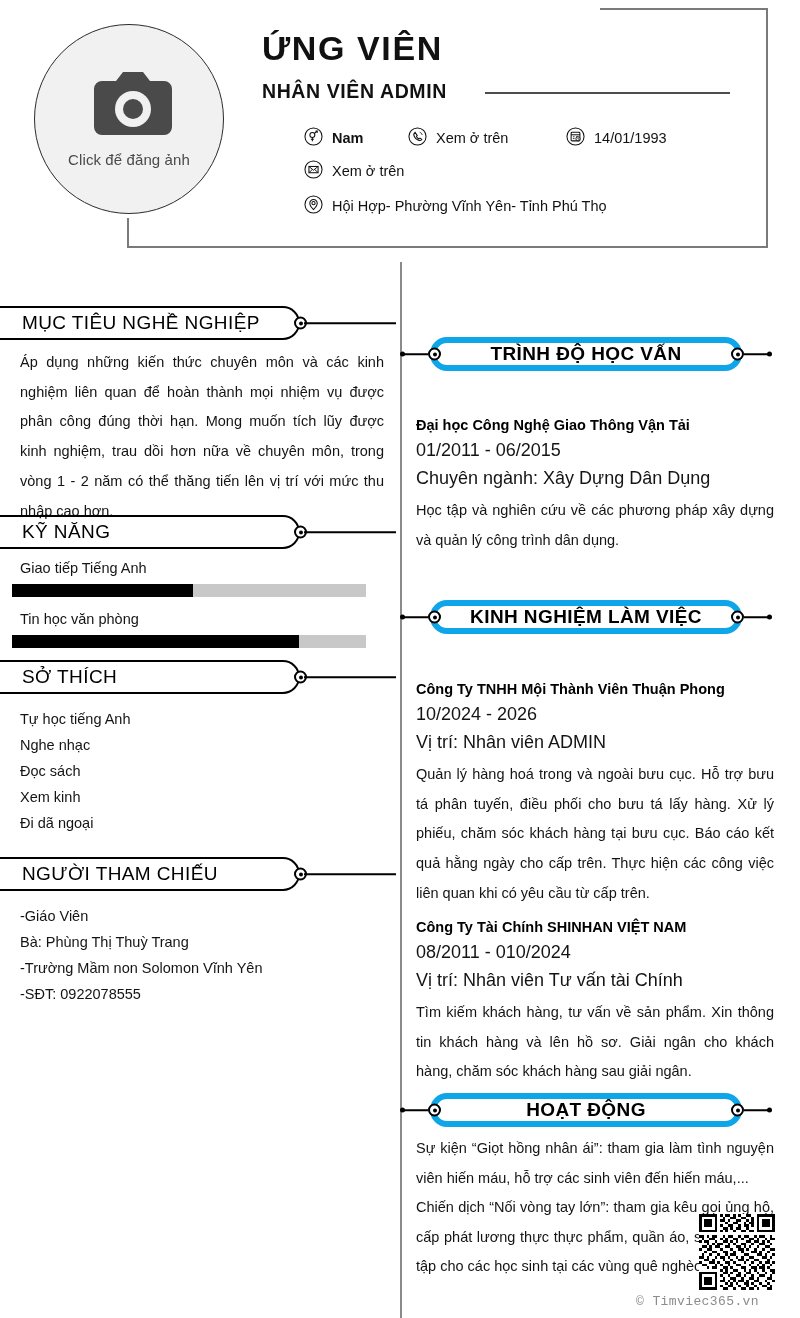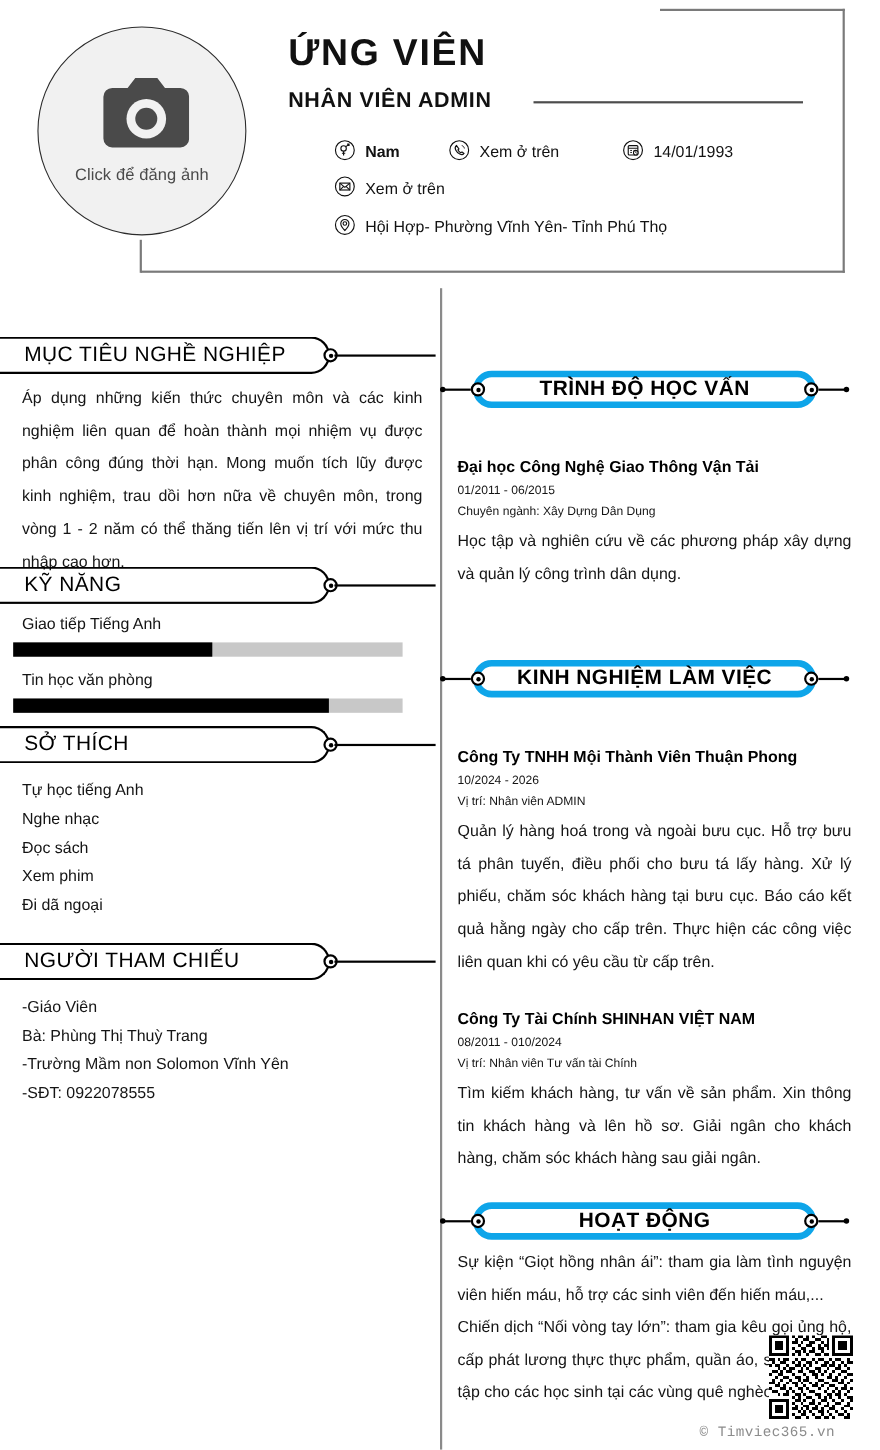--- a/index.html
+++ b/index.html
@@ -249,21 +249,21 @@
 
   
   .entry { position: absolute; left: 416px; width: 358px; }
   .entry .e-title {
     font-size: 14.5px;
     font-weight: 700;
     color: #000;
     margin-bottom: 7px;
   }
   .entry .e-line {
-    font-size: 11px;
+    font-size: 18px;
     color: #141414;
     margin-bottom: 7px;
   }
   .entry .e-desc {
     font-size: 14.5px;
     line-height: 2.05;
     color: #141414;
     text-align: justify;
   }
   .act-para {
@@ -404,21 +404,21 @@
 
   <div class="pill-left" style="top:660px">
     <span class="pill-text">SỞ THÍCH</span>
     <span class="dot"></span>
     <span class="lead"></span>
   </div>
   <div class="plain-list" style="top:706px">
     <div>Tự học tiếng Anh</div>
     <div>Nghe nhạc</div>
     <div>Đọc sách</div>
-    <div>Xem phim</div>
+    <div>Xem kinh</div>
     <div>Đi dã ngoại</div>
   </div>
 
   <div class="pill-left" style="top:857px">
     <span class="pill-text">NGƯỜI THAM CHIẾU</span>
     <span class="dot"></span>
     <span class="lead"></span>
   </div>
   <div class="plain-list" style="top:903px">
     <div>-Giáo Viên</div>

